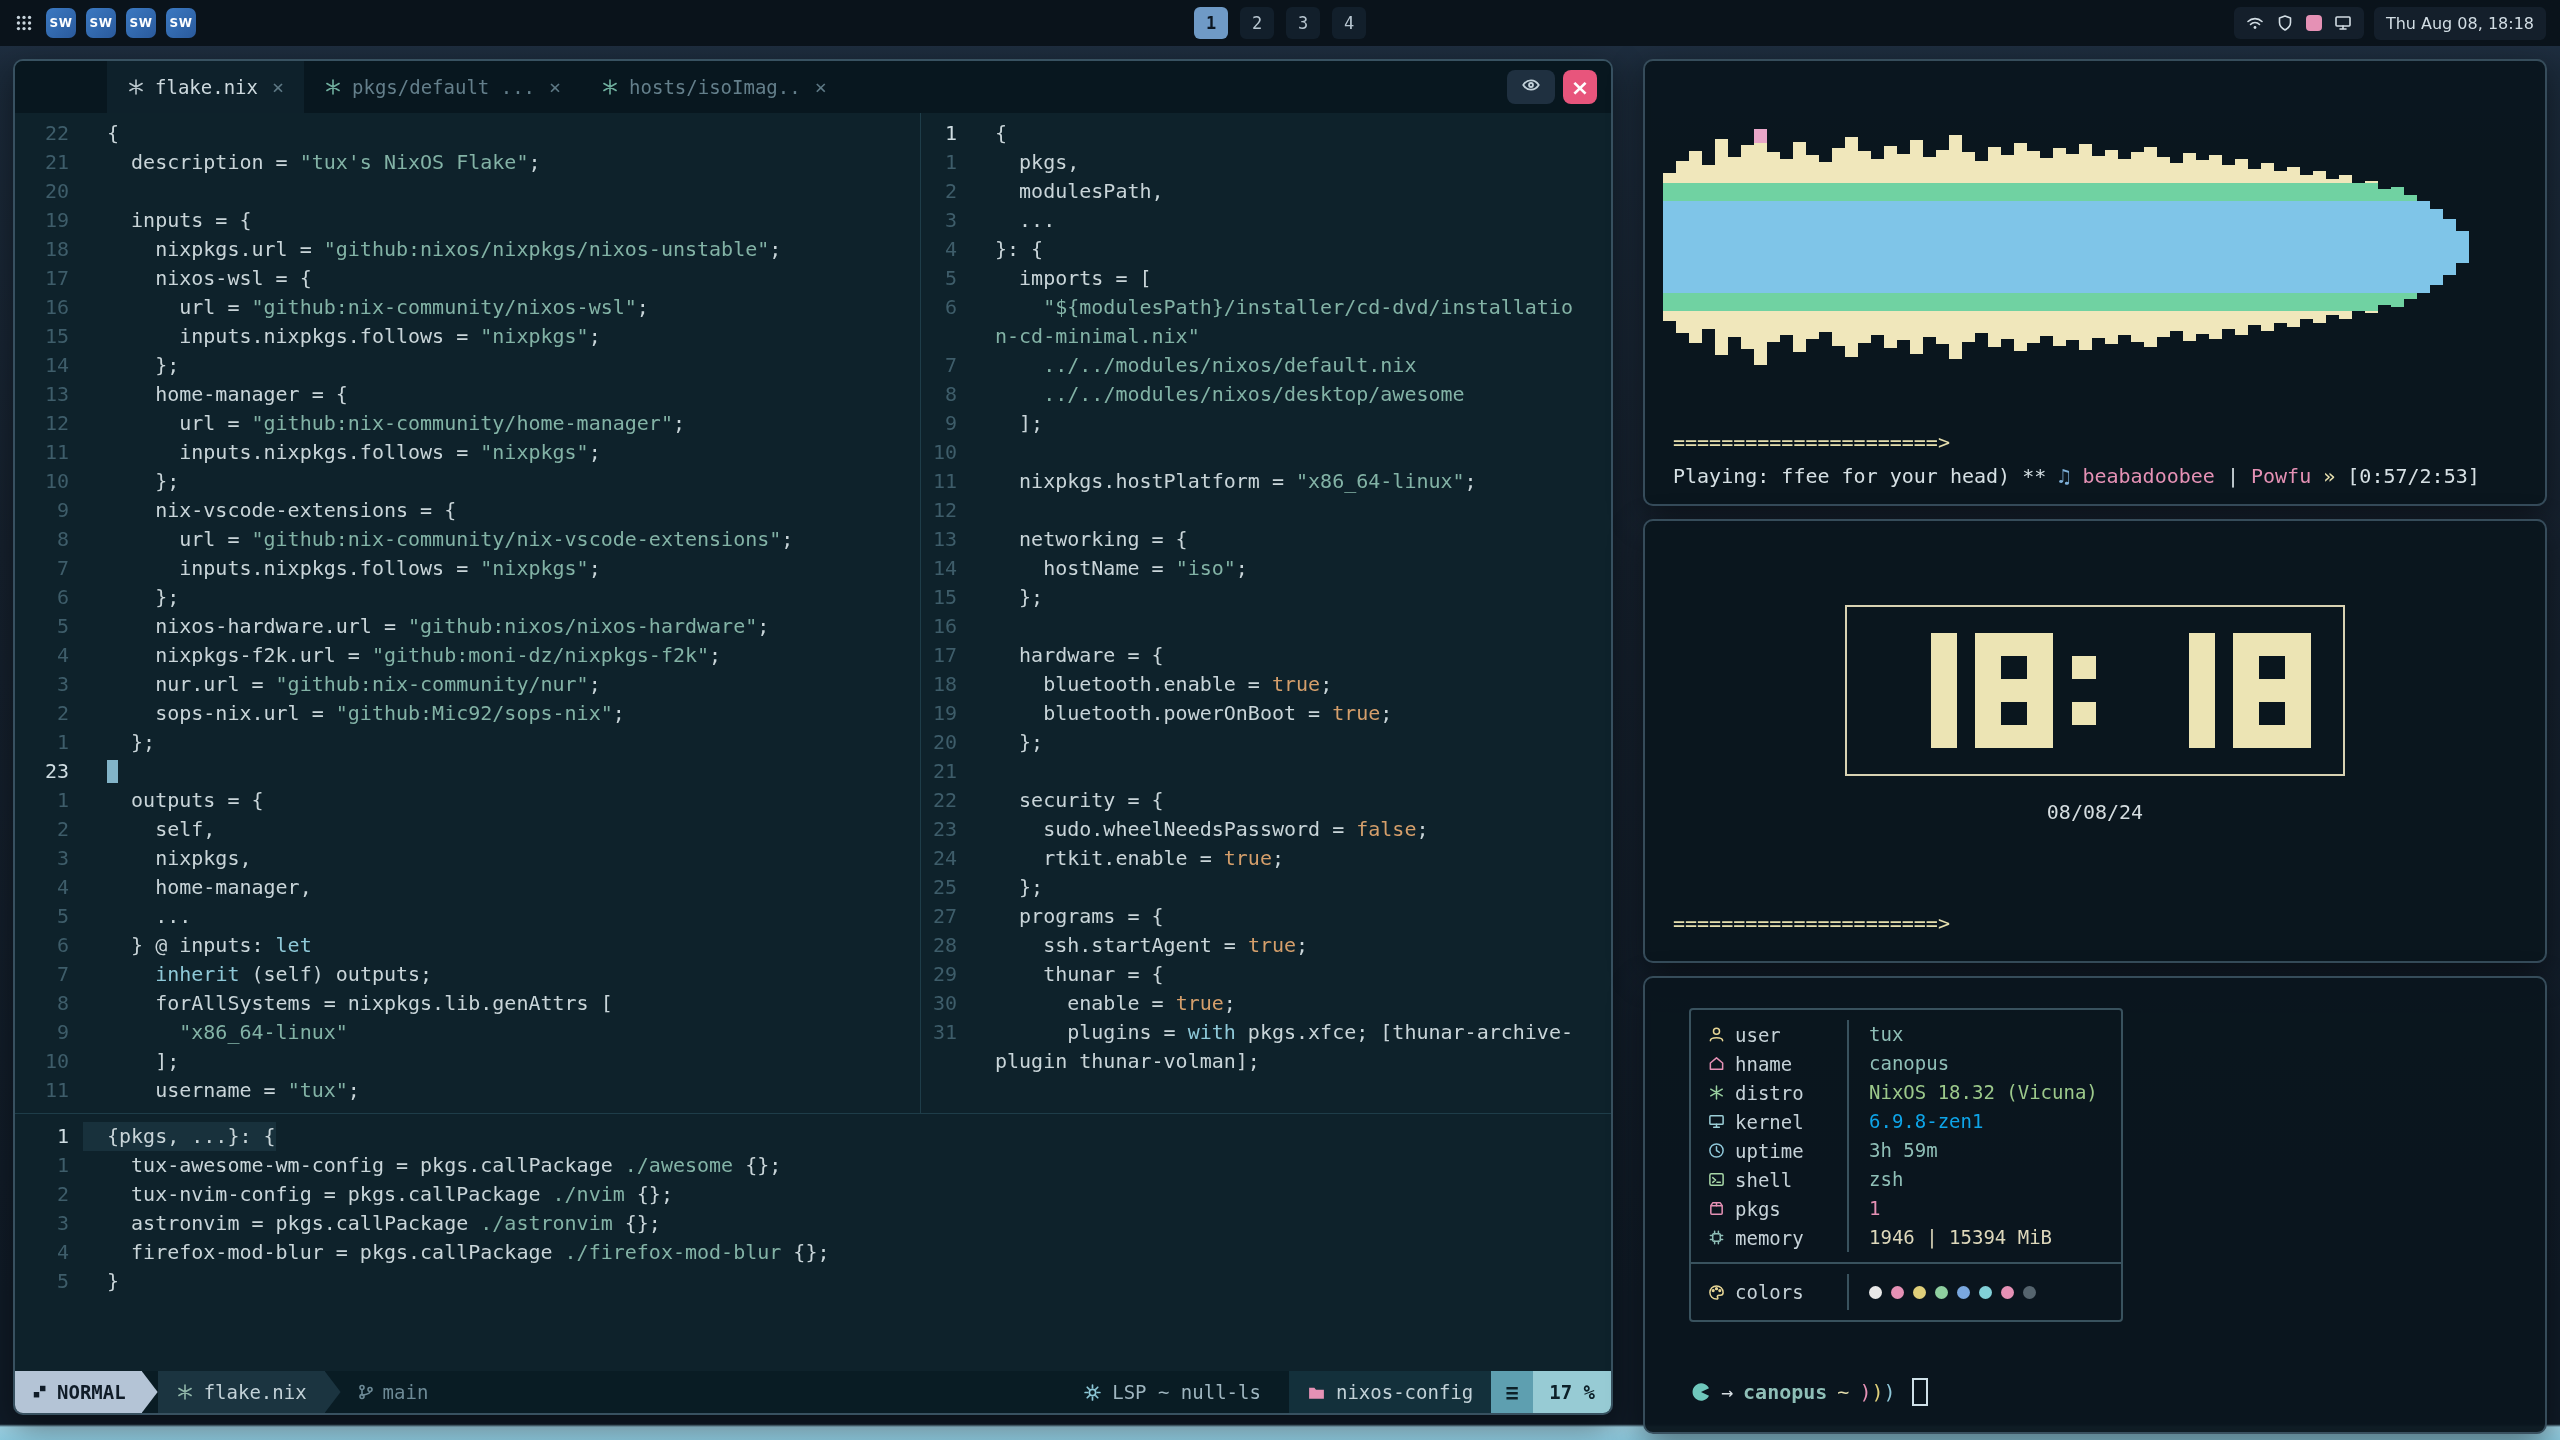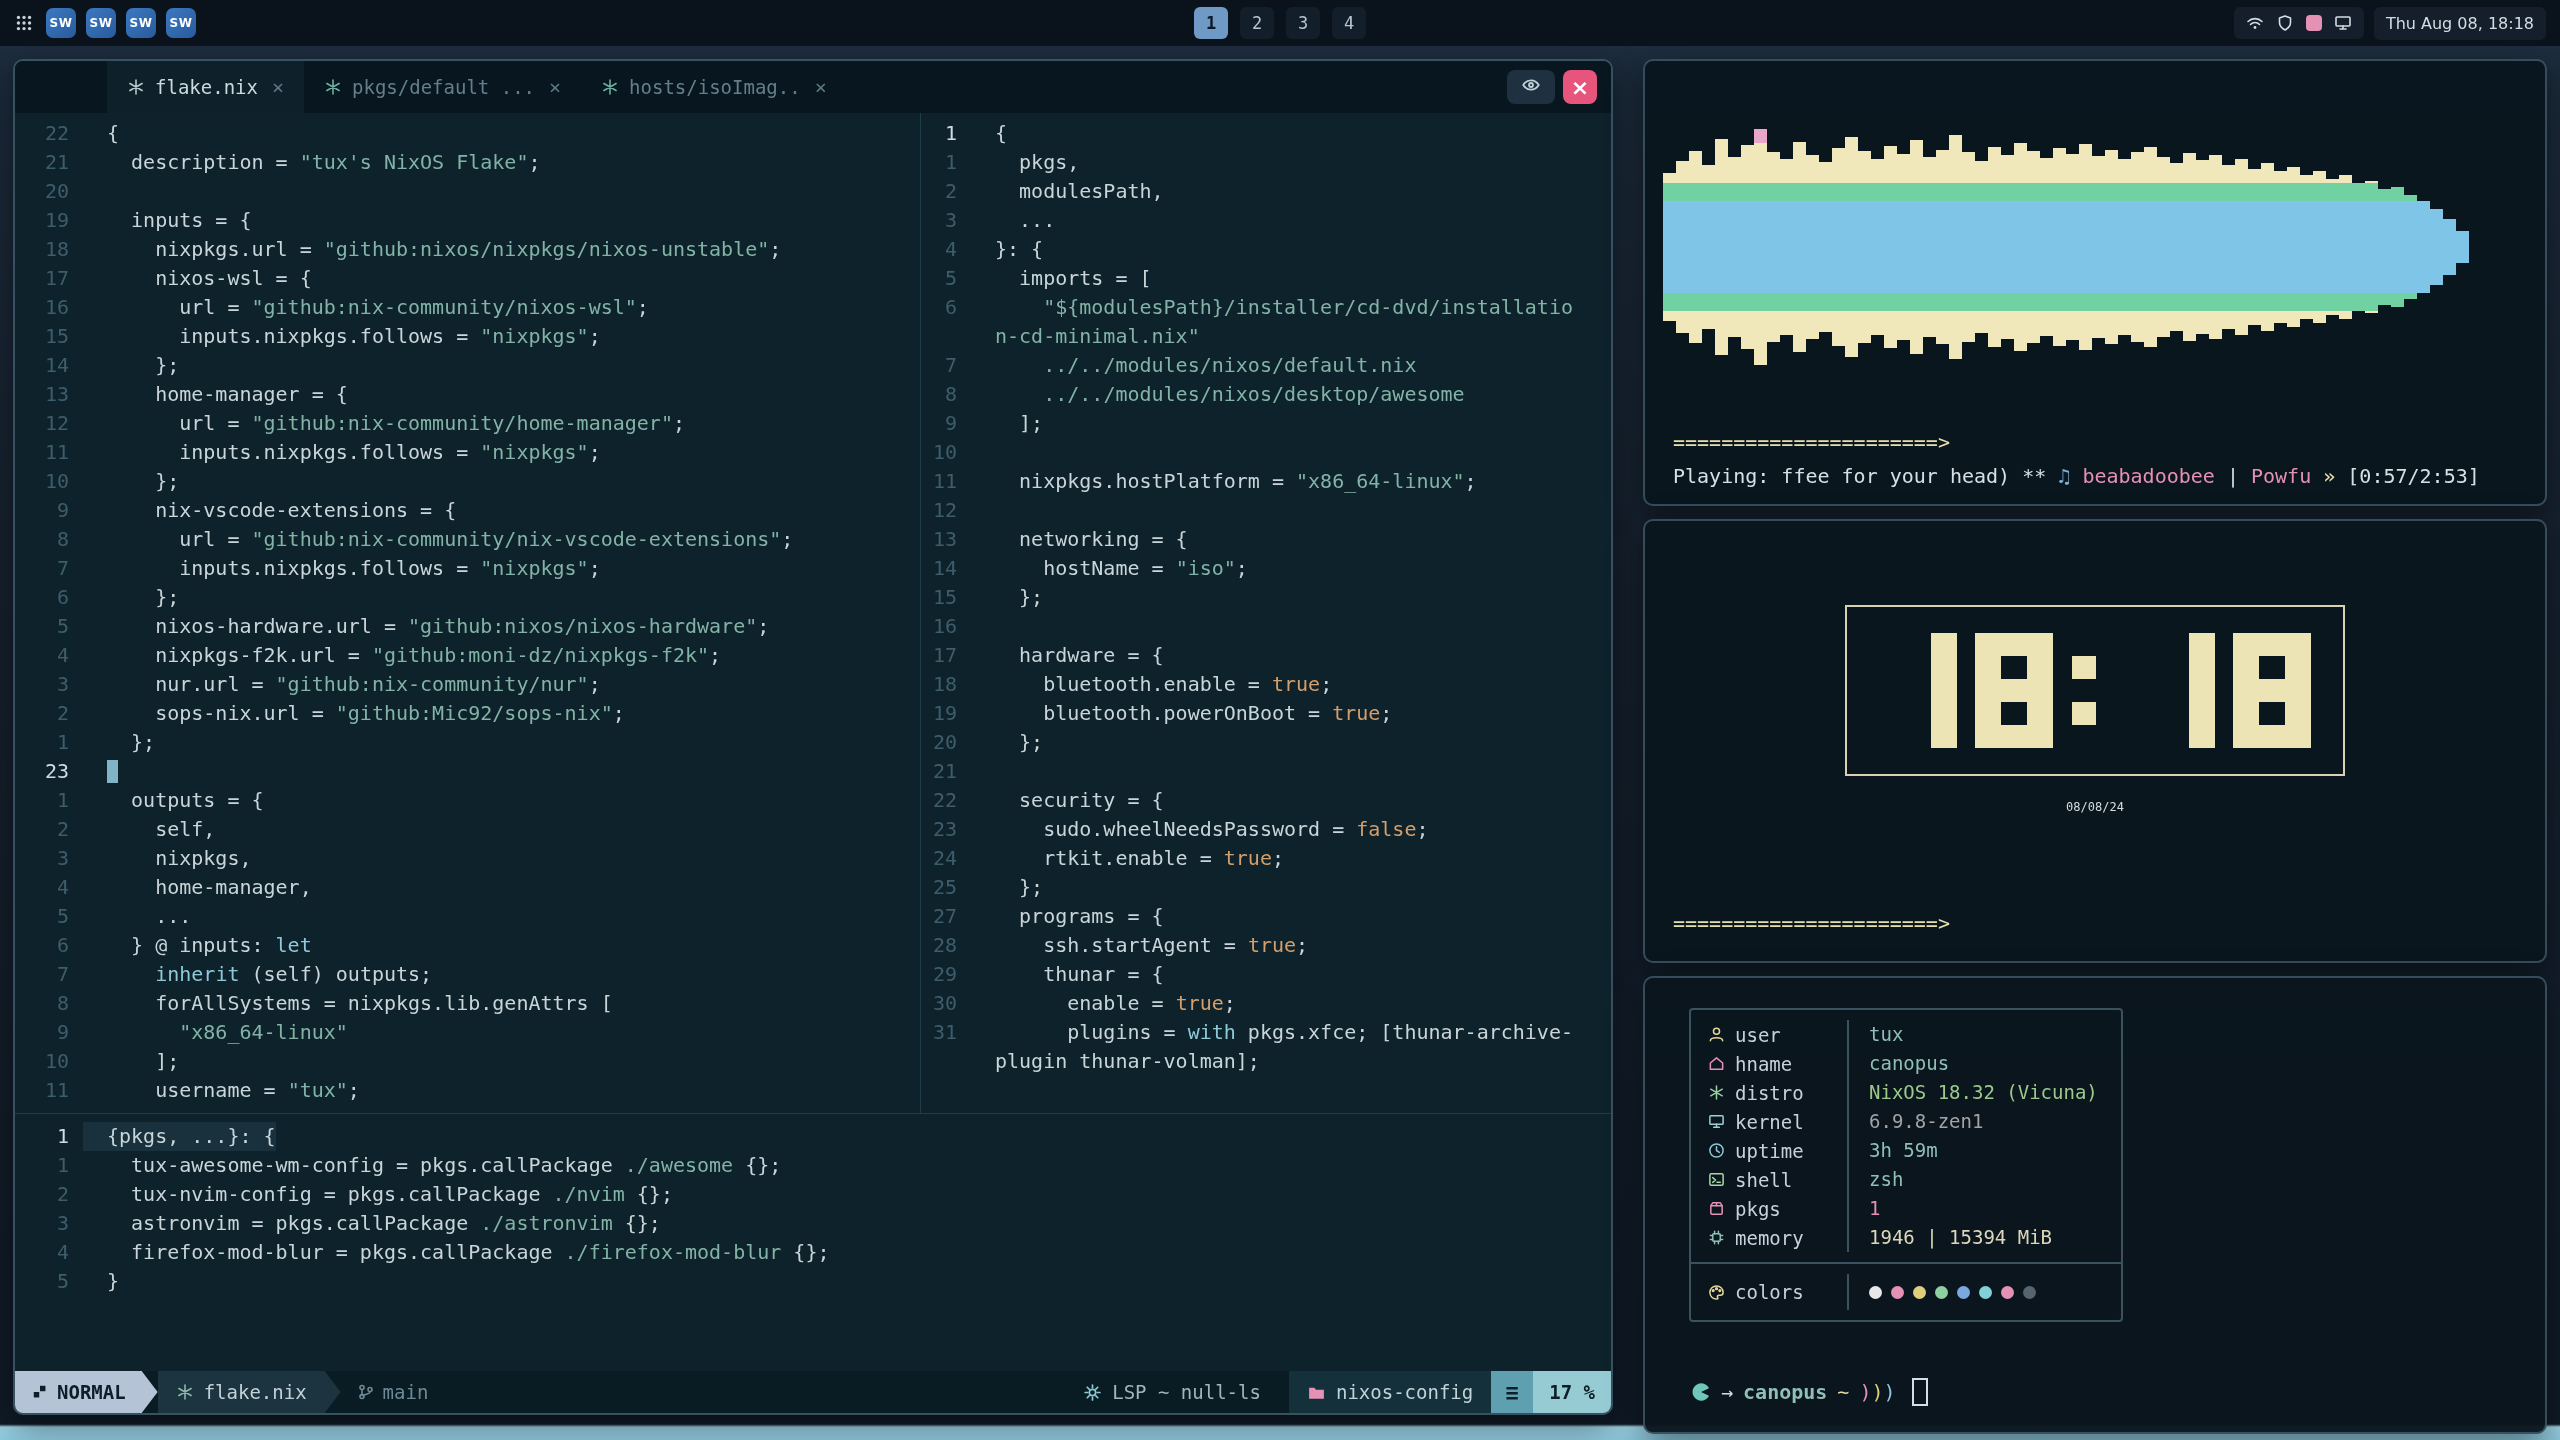--- a/index.html
+++ b/index.html
@@ -90,21 +90,21 @@
   .sep{color:#e6dfae;margin-bottom:10px;letter-spacing:0;}
   .playing{white-space:nowrap;}
   .pl-fg{color:#d6e0e4;} .pl-note{color:#7fb0d8;} .pl-artist{color:var(--pink);margin-top:14px;} .pl-cream{color:#e6dfae;}
   
   .clock-box{margin:84px auto 0;width:fit-content;border:2px solid #d8d2b2;padding:26px 32px;display:flex;gap:18px;align-items:center;}
   .digit{display:grid;grid-template-columns:repeat(3,26px);grid-auto-rows:23px;}
   .digit div{width:26px;height:23px;}
   .digit .on{background:var(--cream);}
   .colon{width:26px;height:115px;position:relative;margin-right:22px;}
   .cdot{position:absolute;left:1px;width:24px;height:23px;background:var(--cream);}
-  .cdate{text-align:center;margin-top:24px;color:#d5dde0;font-size:12px;}
+  .cdate{text-align:center;margin-top:24px;color:#d5dde0;font-size:20px;}
   
   .fetch-box{position:absolute;left:44px;top:30px;width:430px;border:2px solid #39525e;border-radius:4px;
     display:grid;grid-template-columns:158px 1fr;padding:10px 0;font-size:19px;color:#c6d2d8;}
   .fl{display:flex;align-items:center;gap:10px;padding-left:16px;height:29px;border-right:2px solid #39525e;}
   .fl .ic{display:flex;width:18px;justify-content:center;}
   .fv{padding-left:20px;height:29px;line-height:29px;white-space:nowrap;}
   .fdiv{grid-column:1/3;height:2px;background:#39525e;margin:10px 0;}
   .frow-colors{height:36px;}
   .dots{display:flex;align-items:center;gap:9px;padding-left:20px;height:36px;}
   .dot{width:13px;height:13px;border-radius:50%;}
@@ -886,21 +886,21 @@
         <div class="fv" style="color: rgb(156, 201, 139);">NixOS 18.32 (Vicuna)</div>
         <div class="fl">
           <span class="ic" style="color:#9ccfd8">
             <svg viewBox="0 0 18 18" width="17" height="17" fill="none" stroke="currentColor" stroke-width="1.6" stroke-linecap="round" stroke-linejoin="round">
               <rect x="2" y="3" width="14" height="9" rx="1"></rect>
               <path d="M6 15h6M9 12v3"></path>
             </svg>
           </span>
           <span>kernel</span>
         </div>
-        <div class="fv" style="color: #a3a3a3;">6.9.8-zen1</div>
+        <div class="fv" style="color: #0ea5e9;">6.9.8-zen1</div>
         <div class="fl">
           <span class="ic" style="color:#8fc7d8">
             <svg viewBox="0 0 18 18" width="17" height="17" fill="none" stroke="currentColor" stroke-width="1.6" stroke-linecap="round" stroke-linejoin="round">
               <circle cx="9" cy="9" r="7"></circle>
               <path d="M9 5v4l3 2"></path>
             </svg>
           </span>
           <span>uptime</span>
         </div>
         <div class="fv" style="color: rgb(143, 191, 183);">3h 59m</div>

